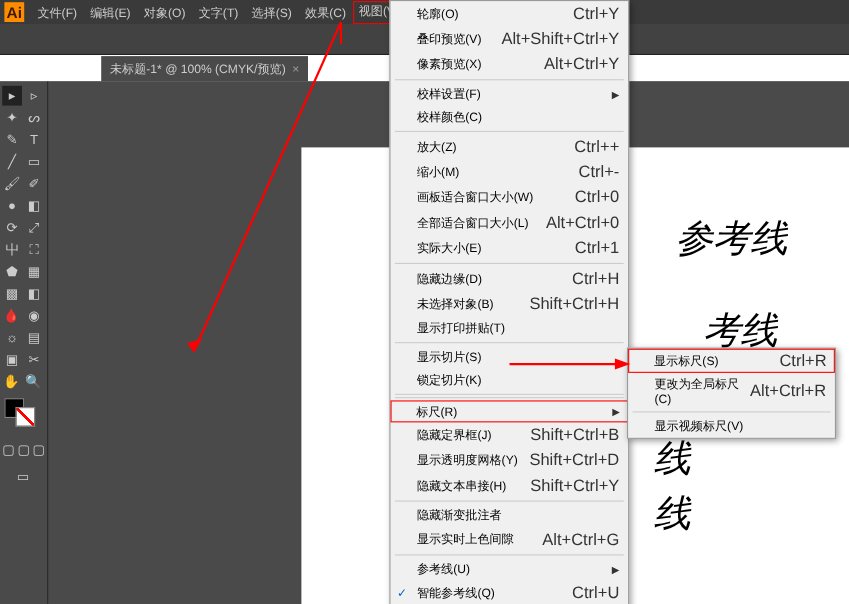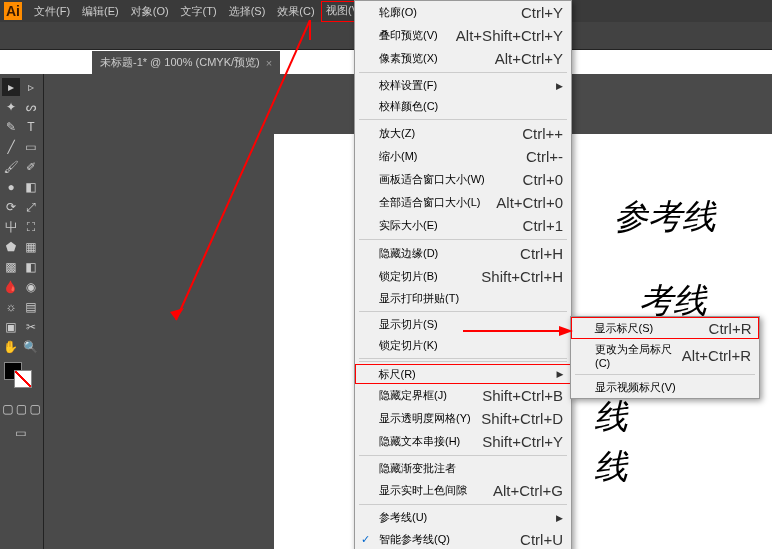--- a/index.html
+++ b/index.html
@@ -210,21 +210,21 @@
     <div class="dd-row">
       <span>实际大小(E)</span>
       <span class="dd-shortcut">Ctrl+1</span>
     </div>
     <div class="dd-sep"></div>
     <div class="dd-row">
       <span>隐藏边缘(D)</span>
       <span class="dd-shortcut">Ctrl+H</span>
     </div>
     <div class="dd-row">
-      <span>锁定切片(B)</span>
+      <span>未选择对象(B)</span>
       <span class="dd-shortcut">Shift+Ctrl+H</span>
     </div>
     <div class="dd-row">
       <span>显示打印拼贴(T)</span>
     </div>
     <div class="dd-sep"></div>
     <div class="dd-row">
       <span>显示切片(S)</span>
     </div>
     <div class="dd-row">

